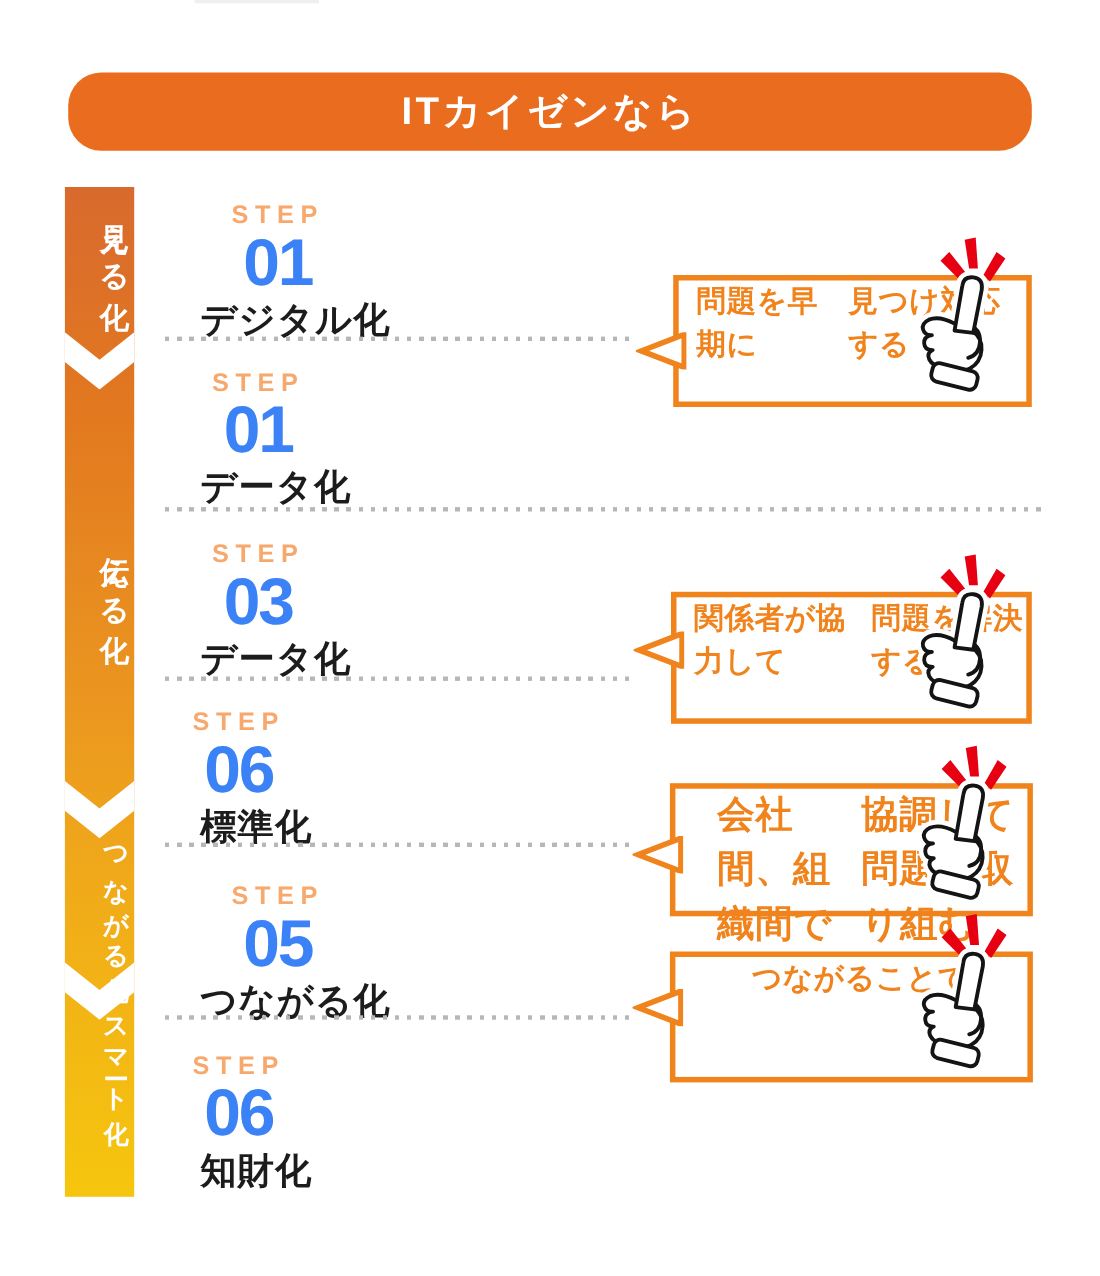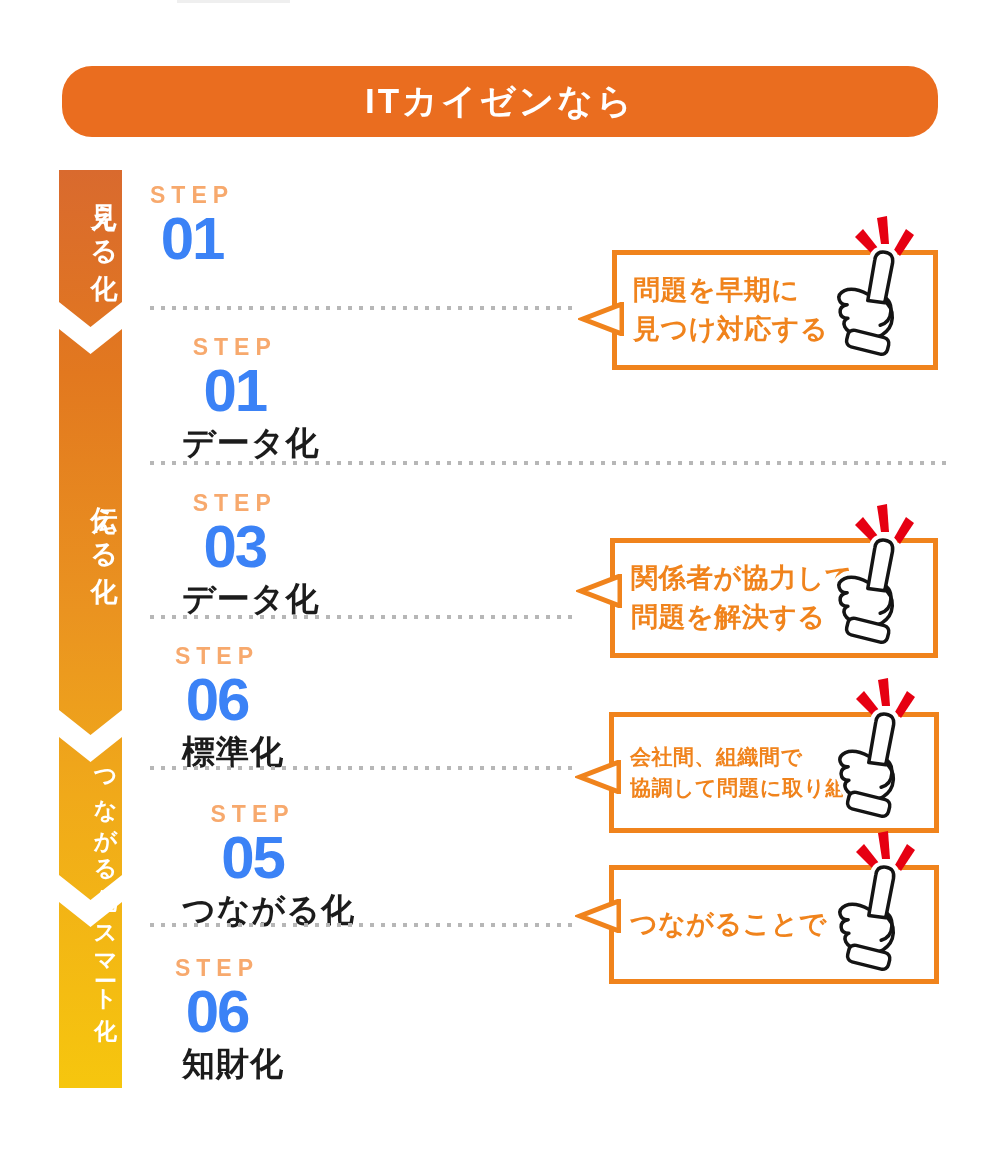--- a/index.html
+++ b/index.html
@@ -38,23 +38,23 @@
   .dotted { position:absolute; height:4px;
             background:repeating-linear-gradient(to right,#b7b7b7 0 4px,transparent 4px 11px); }
   .dot-1 { left:150px; top:306px; width:428px; }
   .dot-2 { left:150px; top:461px; width:800px; }
   .dot-3 { left:150px; top:615px; width:428px; }
   .dot-4 { left:150px; top:766px; width:428px; }
   .dot-5 { left:150px; top:923px; width:428px; }
 
   
   .callout { position:absolute; background:#ffffff; border:5px solid #F0831C;
-             display:flex; flex-direction:column; justify-content:center; padding-left:16px; }
+             display:flex; justify-content:center; padding-left:16px; }
   .callout-line { color:#F0831C; font-weight:800; font-size:27px; line-height:1.45; letter-spacing:0.5px; }
-  .callout-3 .callout-line { font-size:21px; }
+  .callout-3 .callout-line { font-size:34px;margin-left:22px; }
   .co-1 { left:612px; top:250px; width:326px; height:120px; }
   .co-2 { left:610px; top:538px; width:328px; height:120px; }
   .co-3 { left:609px; top:712px; width:330px; height:121px; }
   .co-4 { left:609px; top:865px; width:330px; height:119px; }
 
   .tail { position:absolute; left:-39px; width:46px; height:34px; }
   .tail-1 { top:47px; } .tail-2 { top:31px; } .tail-3 { top:43px; } .tail-4 { top:29px; }
 
   .hand { position:absolute; top:-46px; right:6px; width:112px; height:160px; }
 </style>
@@ -110,20 +110,21 @@
     </svg>
     <div class="phase-label phase-1">見える化</div>
     <div class="phase-label phase-2">伝える化</div>
     <div class="phase-label phase-3">つながる化</div>
     <div class="phase-label phase-4">スマート化</div>
   </div>
 
   <div class="step-row row-1">
     <span class="step-prefix">STEP</span>
     <span class="step-number">01</span>
+    <span class="step-title">デジタル化</span>
   </div>
   <div class="step-row row-2">
     <span class="step-prefix">STEP</span>
     <span class="step-number">01</span>
     <span class="step-title">データ化</span>
   </div>
   <div class="step-row row-3">
     <span class="step-prefix">STEP</span>
     <span class="step-number">03</span>
     <span class="step-title">データ化</span>

